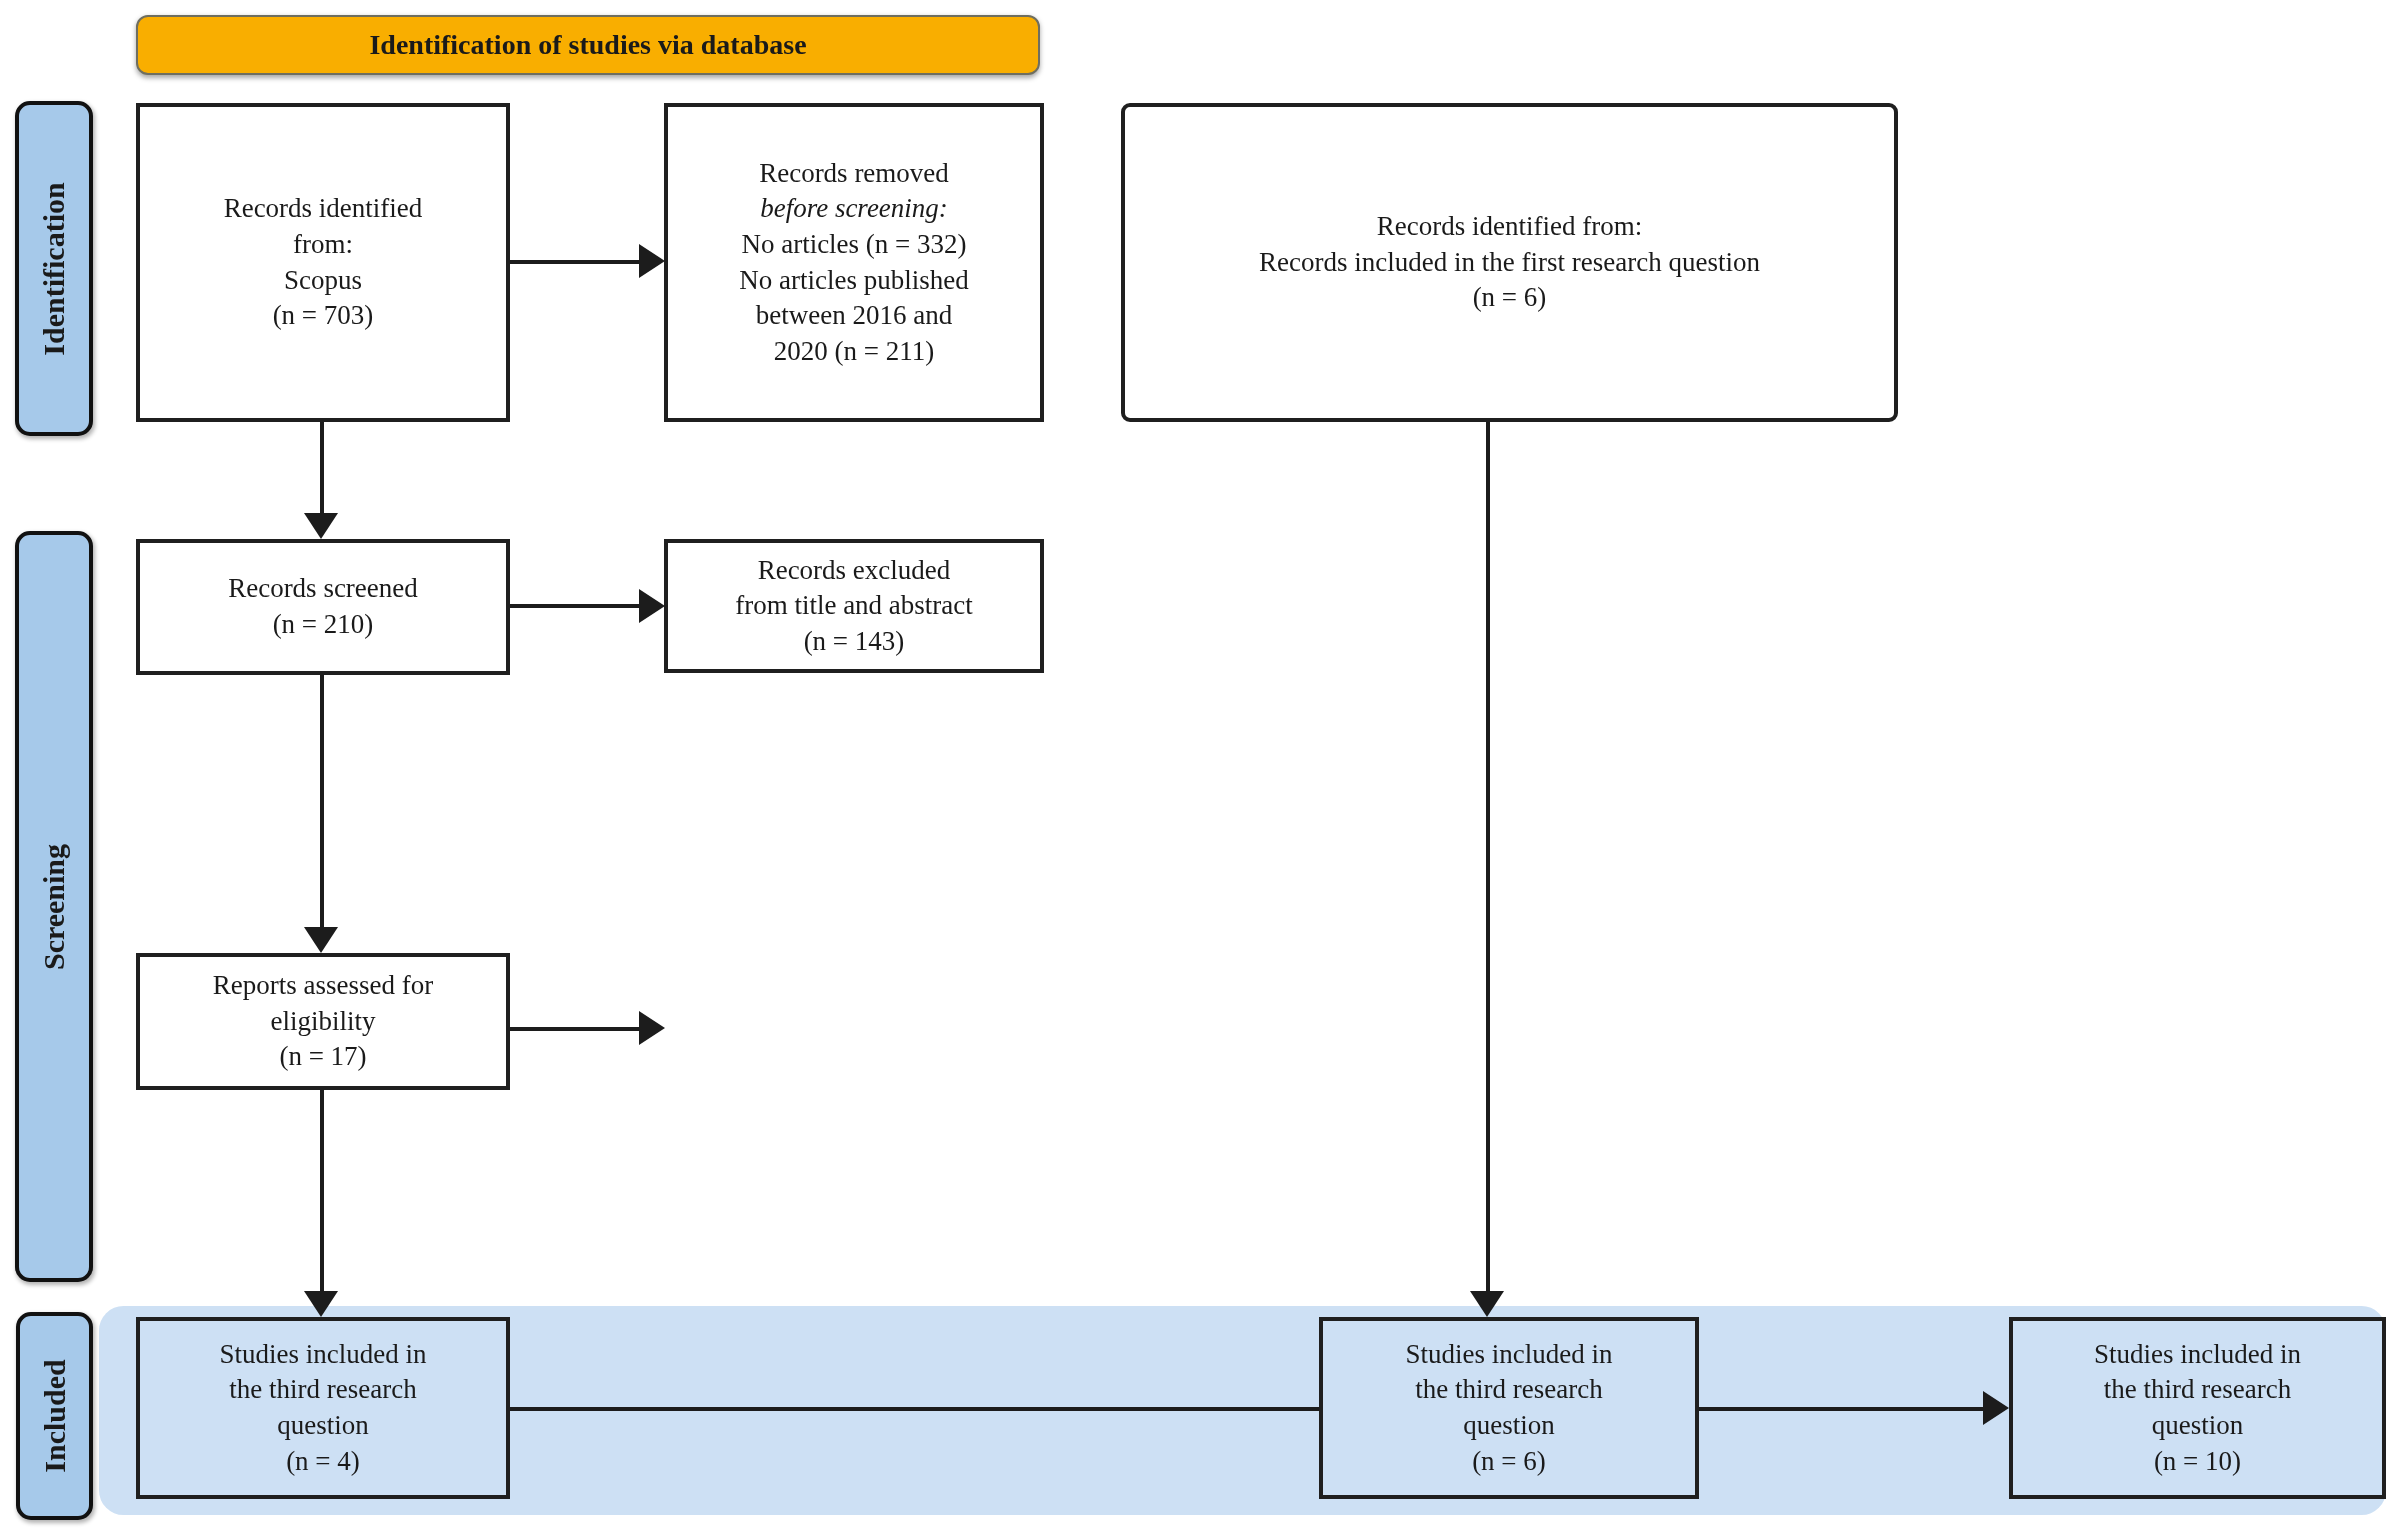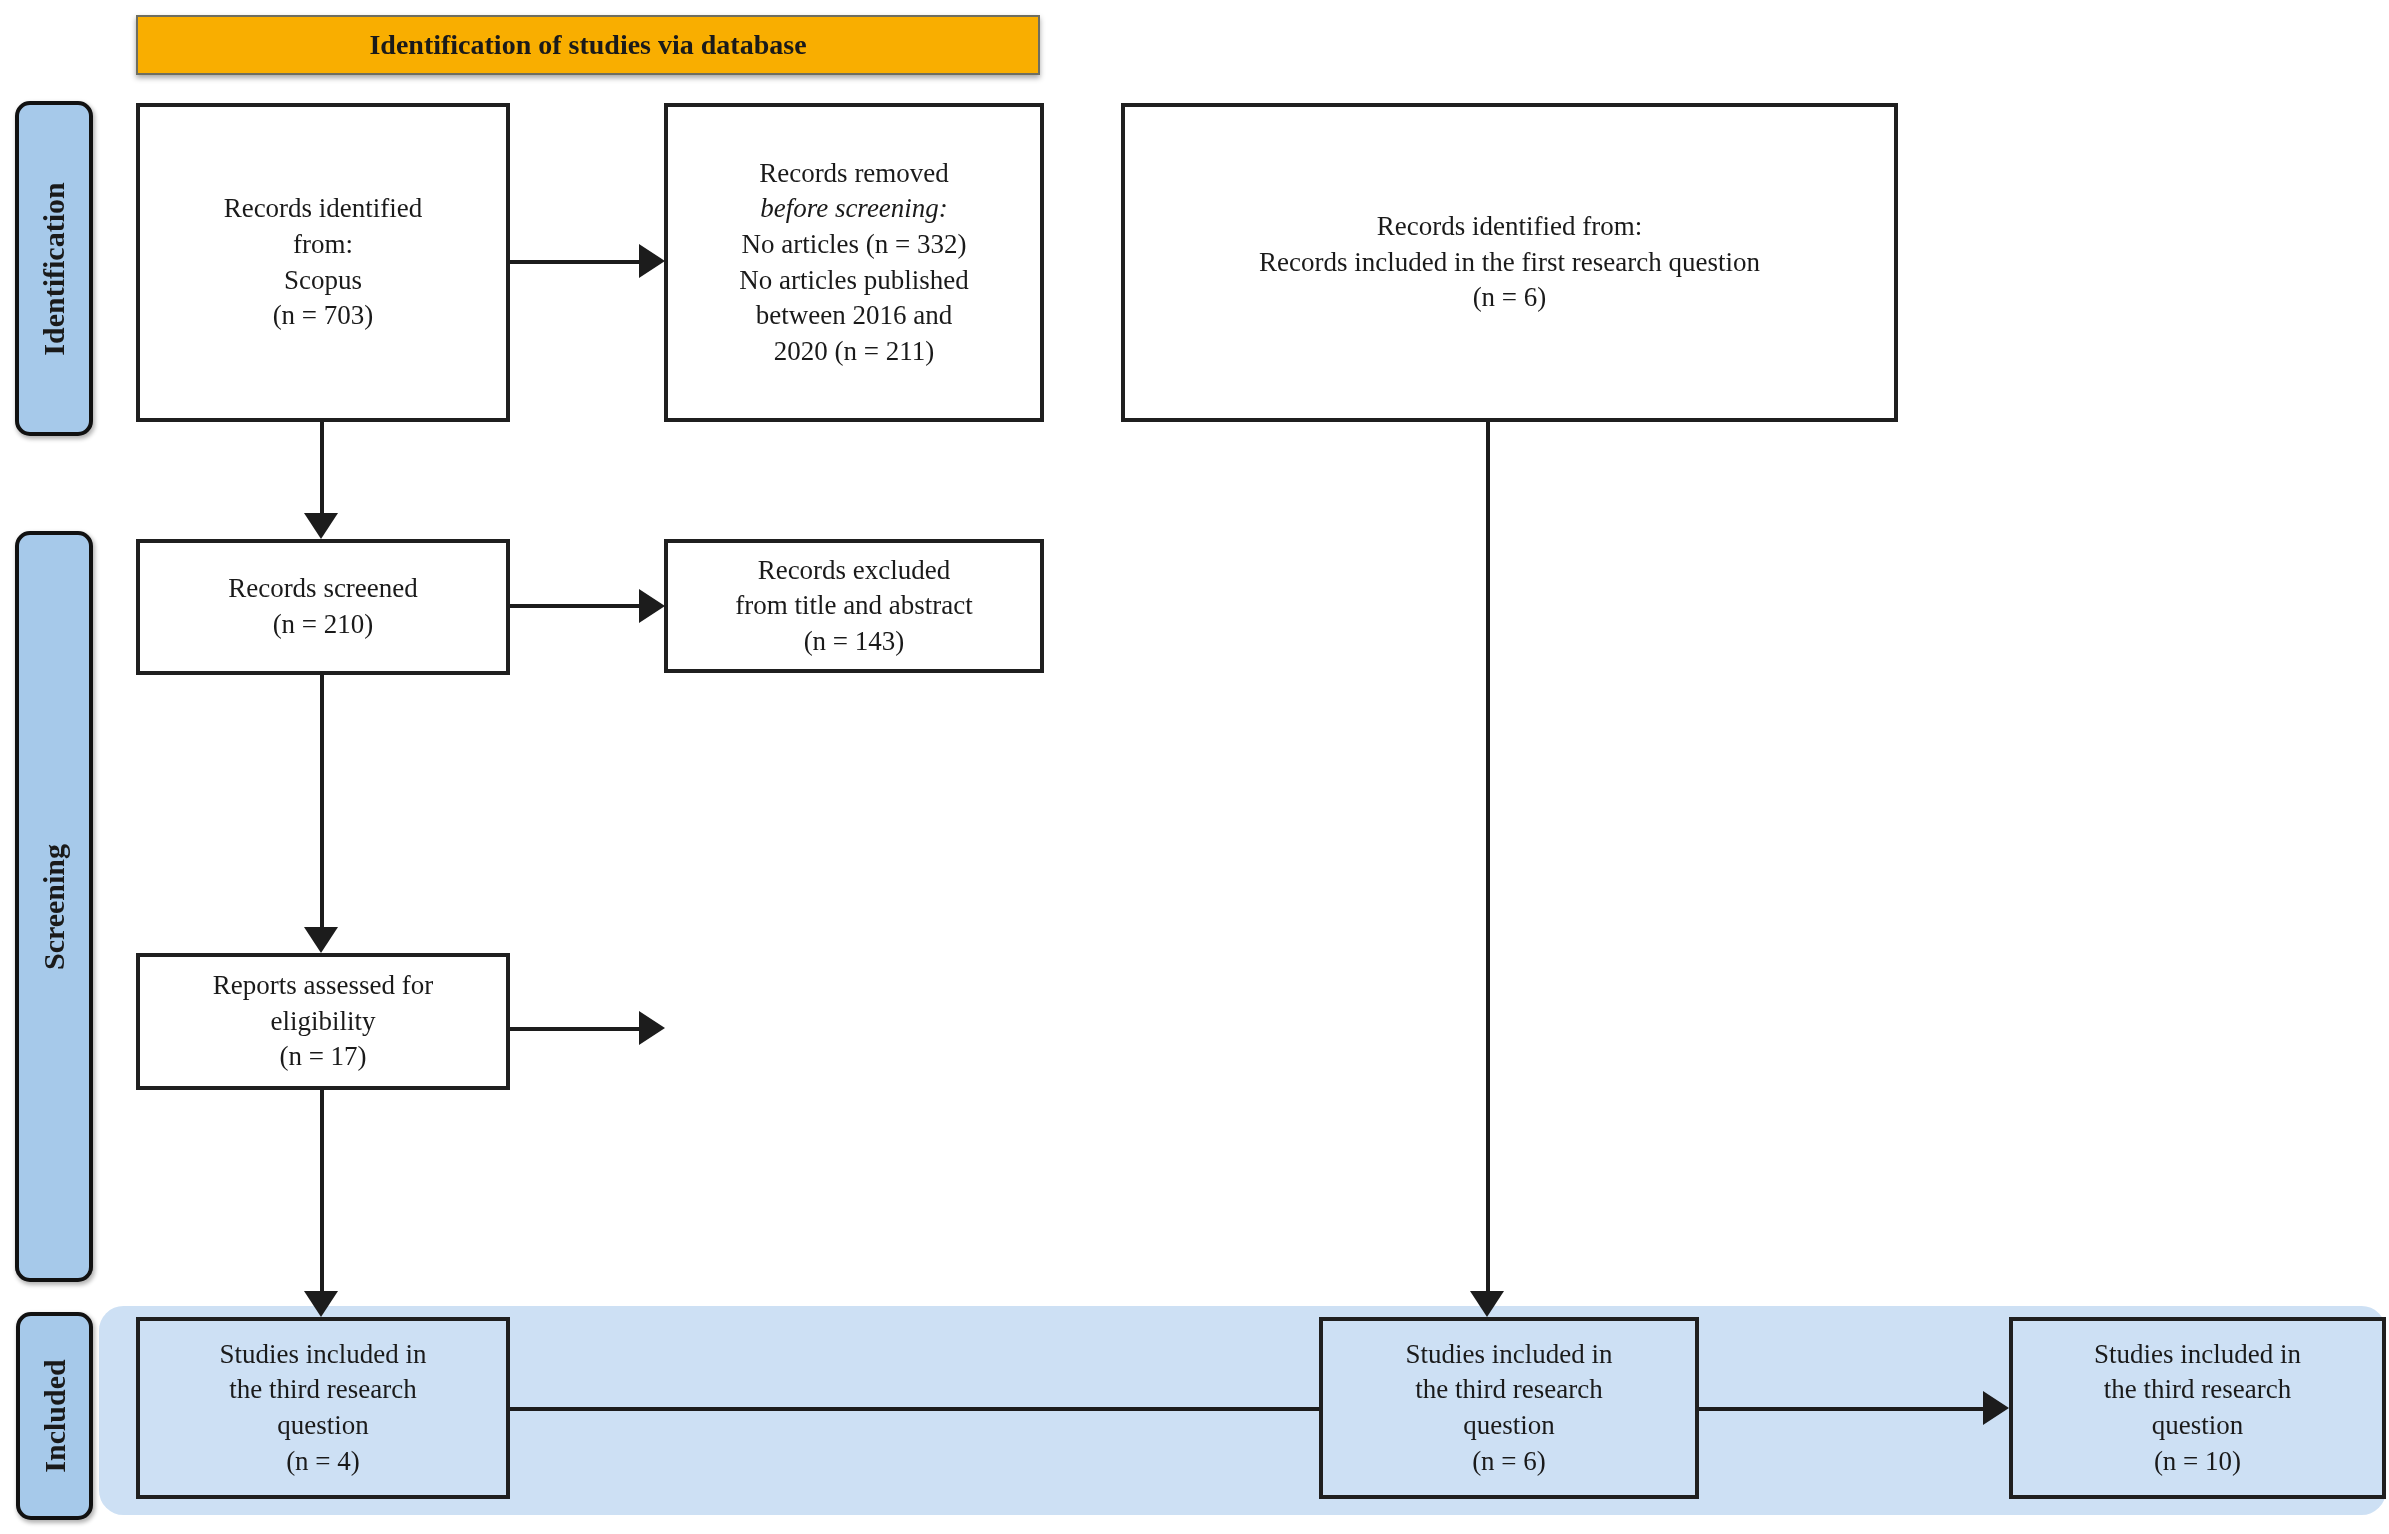--- a/index.html
+++ b/index.html
@@ -7,21 +7,21 @@
     position:relative;
     width:2389px;height:1535px;
     background:#ffffff;
     font-family:"Liberation Serif","DejaVu Serif",serif;
     color:#1a1a1a;
   }
   .banner{
     position:absolute;
     display:flex;align-items:center;justify-content:center;
     font-weight:bold;font-size:28px;
-    border-radius:0;
+    border-radius:12px;
     box-shadow:0 2.9px 5.3px rgba(0,0,0,0.35);
     text-align:center;
   }
   .banner.orange{background:#F9AE00;border:2.3px solid #6e6e60;}
   .banner.gray{background:#D2D2D2;border:2.9px solid #707070;}
   .stage{
     position:absolute;
     display:flex;align-items:center;justify-content:center;
     background:#A6C9EA;border:4.1px solid #111111;border-radius:15px;
     box-shadow:1.2px 2.3px 4.1px rgba(0,0,0,0.30);
@@ -115,21 +115,21 @@
 
   <div class="box" style="left:664px;top:103px;width:380px;height:319px;">
     <span>Records removed</span>
     <span class="italic">before screening:</span>
     <span>No articles (n = 332)
 No articles published
 between 2016 and
 2020 (n = 211)</span>
   </div>
 
-  <div class="box" style="left:1121px;top:103px;width:777px;height:319px;">
+  <div class="box" style="left:1121px;top:103px;width:777px;height:319px;border-radius:9px;">
     <span>Records identified from:
 Records included in the first research question
 (n = 6)</span>
   </div>
 
   <div class="box" style="left:136px;top:539px;width:374px;height:136px;">
     <span>Records screened
 (n = 210)</span>
   </div>
 

